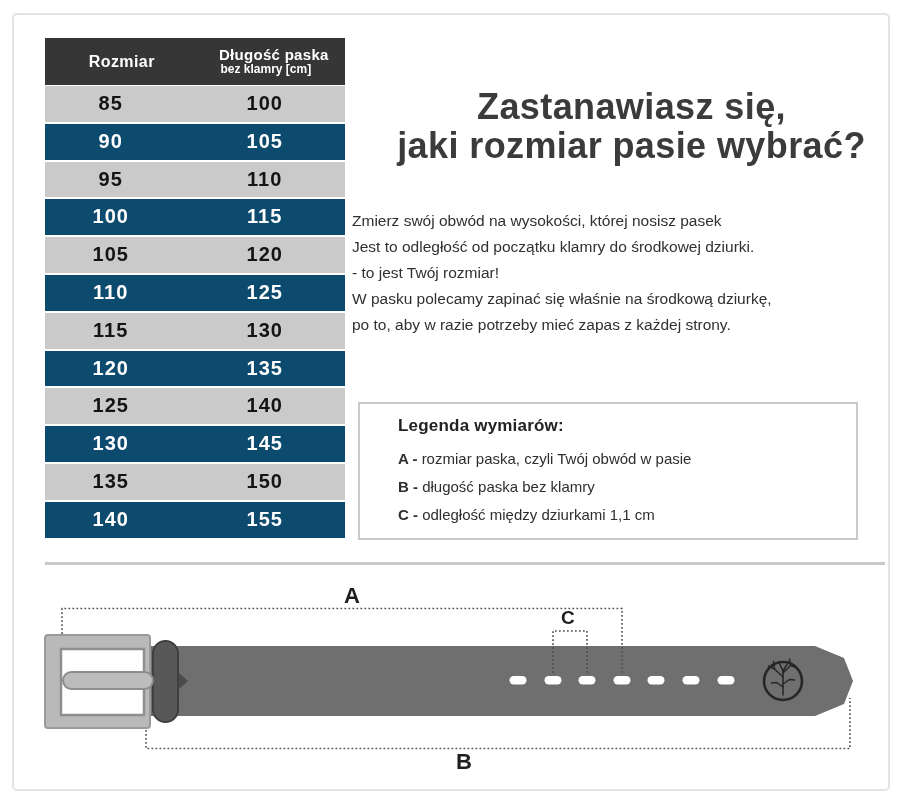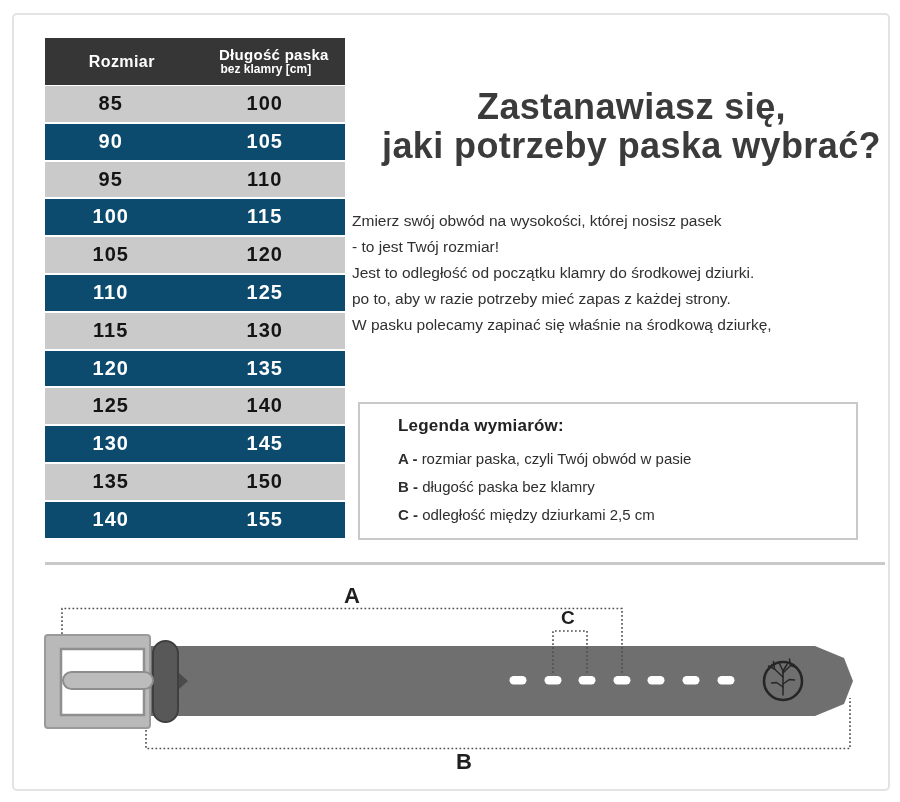--- a/index.html
+++ b/index.html
@@ -103,44 +103,44 @@
         </div>
       <div class="row r-dark">
           <div class="c1">140</div>
           <div class="c2">155</div>
         </div>
     </div>
   </div>
 
   <div class="main-title">
     <div>Zastanawiasz się,</div>
-    <div>jaki potrzeby paska wybrać?</div>
+    <div>jaki rozmiar pasie wybrać?</div>
   </div>
 
   <div class="intro">
     <div>Zmierz swój obwód na wysokości, której nosisz pasek</div>
+    <div>Jest to odległość od początku klamry do środkowej dziurki.</div>
     <div>- to jest Twój rozmiar!</div>
-    <div>Jest to odległość od początku klamry do środkowej dziurki.</div>
+    <div>W pasku polecamy zapinać się właśnie na środkową dziurkę,</div>
     <div>po to, aby w razie potrzeby mieć zapas z każdej strony.</div>
-    <div>W pasku polecamy zapinać się właśnie na środkową dziurkę,</div>
   </div>
 
   <div class="legend">
     <div class="legend-title">Legenda wymiarów:</div>
     <div class="legend-item">
       <span class="k">A -</span>
       <span>rozmiar paska, czyli Twój obwód w pasie</span>
     </div>
     <div class="legend-item">
       <span class="k">B -</span>
       <span>długość paska bez klamry</span>
     </div>
     <div class="legend-item">
       <span class="k">C -</span>
-      <span>odległość między dziurkami 2,5 cm</span>
+      <span>odległość między dziurkami 1,1 cm</span>
     </div>
   </div>
 
   <div class="divider"></div>
 
   <svg class="belt-svg" width="900" height="215" viewBox="0 575 900 215" xmlns="http://www.w3.org/2000/svg">
 
     <polygon points="150,646 815,646 844,658 853,681 844,704 815,716 150,716" fill="#6f6f6f"></polygon>
 
     <polygon points="170,665 188,681 170,697" fill="#4b4b4b"></polygon>

